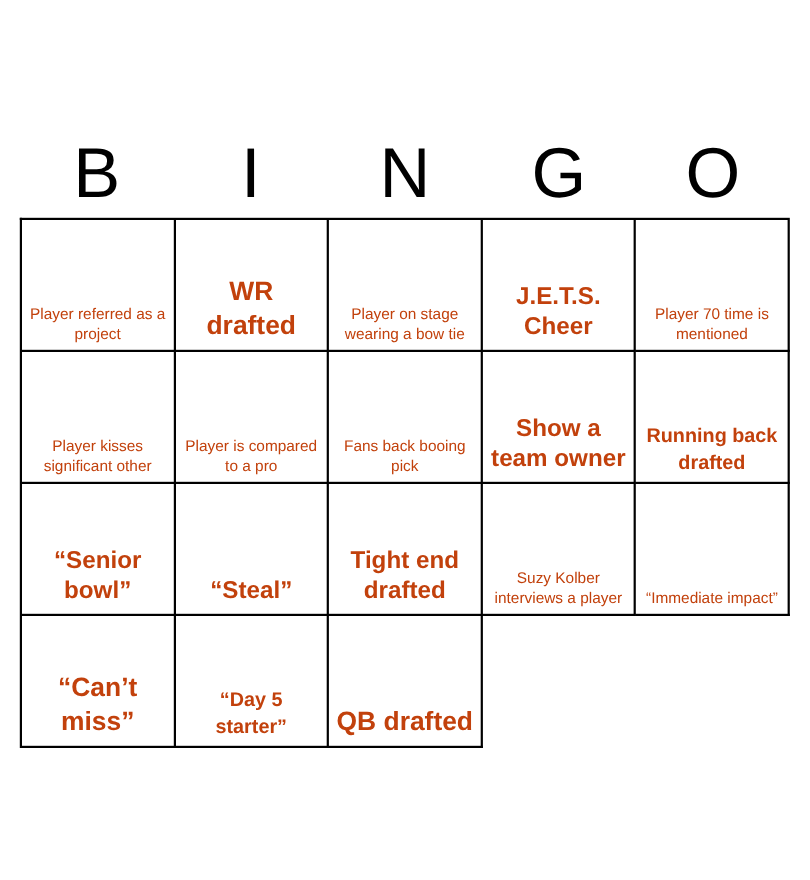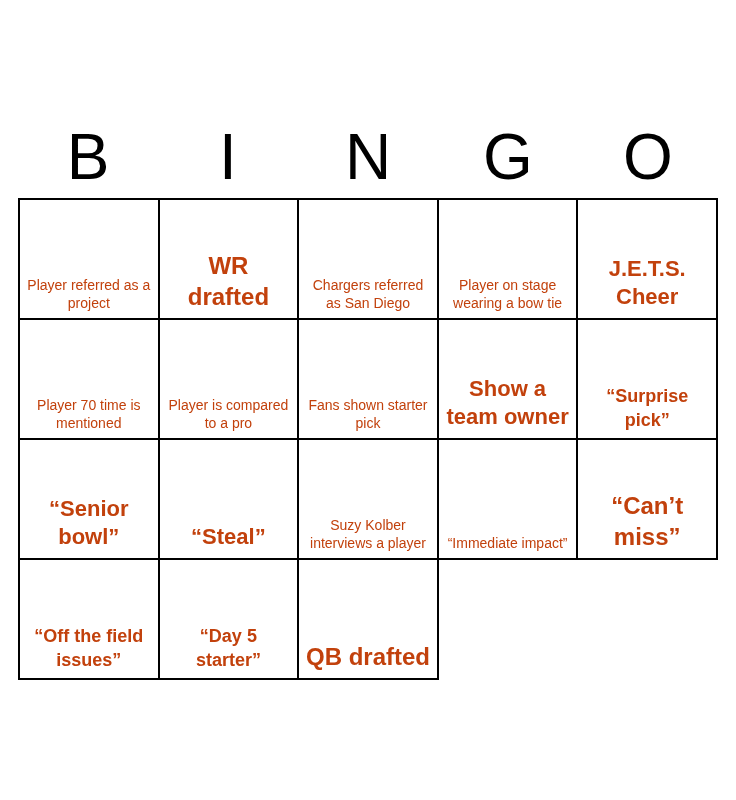--- a/index.html
+++ b/index.html
@@ -93,61 +93,61 @@
     </div>
 
   <div class="bingo-grid">
   <div class="bingo-cell">
         <span class="cell-text">Player referred as a project</span>
       </div>
       <div class="bingo-cell">
         <span class="cell-text xlarge">WR drafted</span>
       </div>
       <div class="bingo-cell">
-        <span class="cell-text">Chargers referred as San Diego</span>
-      </div>
-      <div class="bingo-cell">
         <span class="cell-text">Player on stage wearing a bow tie</span>
       </div>
       <div class="bingo-cell">
         <span class="cell-text large">J.E.T.S. Cheer</span>
       </div>
       <div class="bingo-cell">
         <span class="cell-text">Player 70 time is mentioned</span>
       </div>
       <div class="bingo-cell">
+        <span class="cell-text">Player kisses significant other</span>
+      </div>
+      <div class="bingo-cell">
         <span class="cell-text">Player is compared to a pro</span>
       </div>
       <div class="bingo-cell">
-        <span class="cell-text">Fans shown starter pick</span>
+        <span class="cell-text">Fans back booing pick</span>
       </div>
       <div class="bingo-cell">
         <span class="cell-text large">Show a team owner</span>
       </div>
       <div class="bingo-cell">
-        <span class="cell-text medium">“Surprise pick”</span>
+        <span class="cell-text medium">Running back drafted</span>
       </div>
       <div class="bingo-cell">
         <span class="cell-text large">“Senior bowl”</span>
       </div>
       <div class="bingo-cell">
         <span class="cell-text large">“Steal”</span>
+      </div>
+      <div class="bingo-cell">
+        <span class="cell-text large">Tight end drafted</span>
       </div>
       <div class="bingo-cell">
         <span class="cell-text">Suzy Kolber interviews a player</span>
       </div>
       <div class="bingo-cell">
         <span class="cell-text">“Immediate impact”</span>
       </div>
       <div class="bingo-cell">
         <span class="cell-text xlarge">“Can’t miss”</span>
       </div>
       <div class="bingo-cell">
-        <span class="cell-text medium">“Off the field issues”</span>
-      </div>
-      <div class="bingo-cell">
         <span class="cell-text medium">“Day 5 starter”</span>
       </div>
       <div class="bingo-cell">
         <span class="cell-text xlarge">QB drafted</span>
       </div>
     </div>
 </div>
 
 </body></html>

